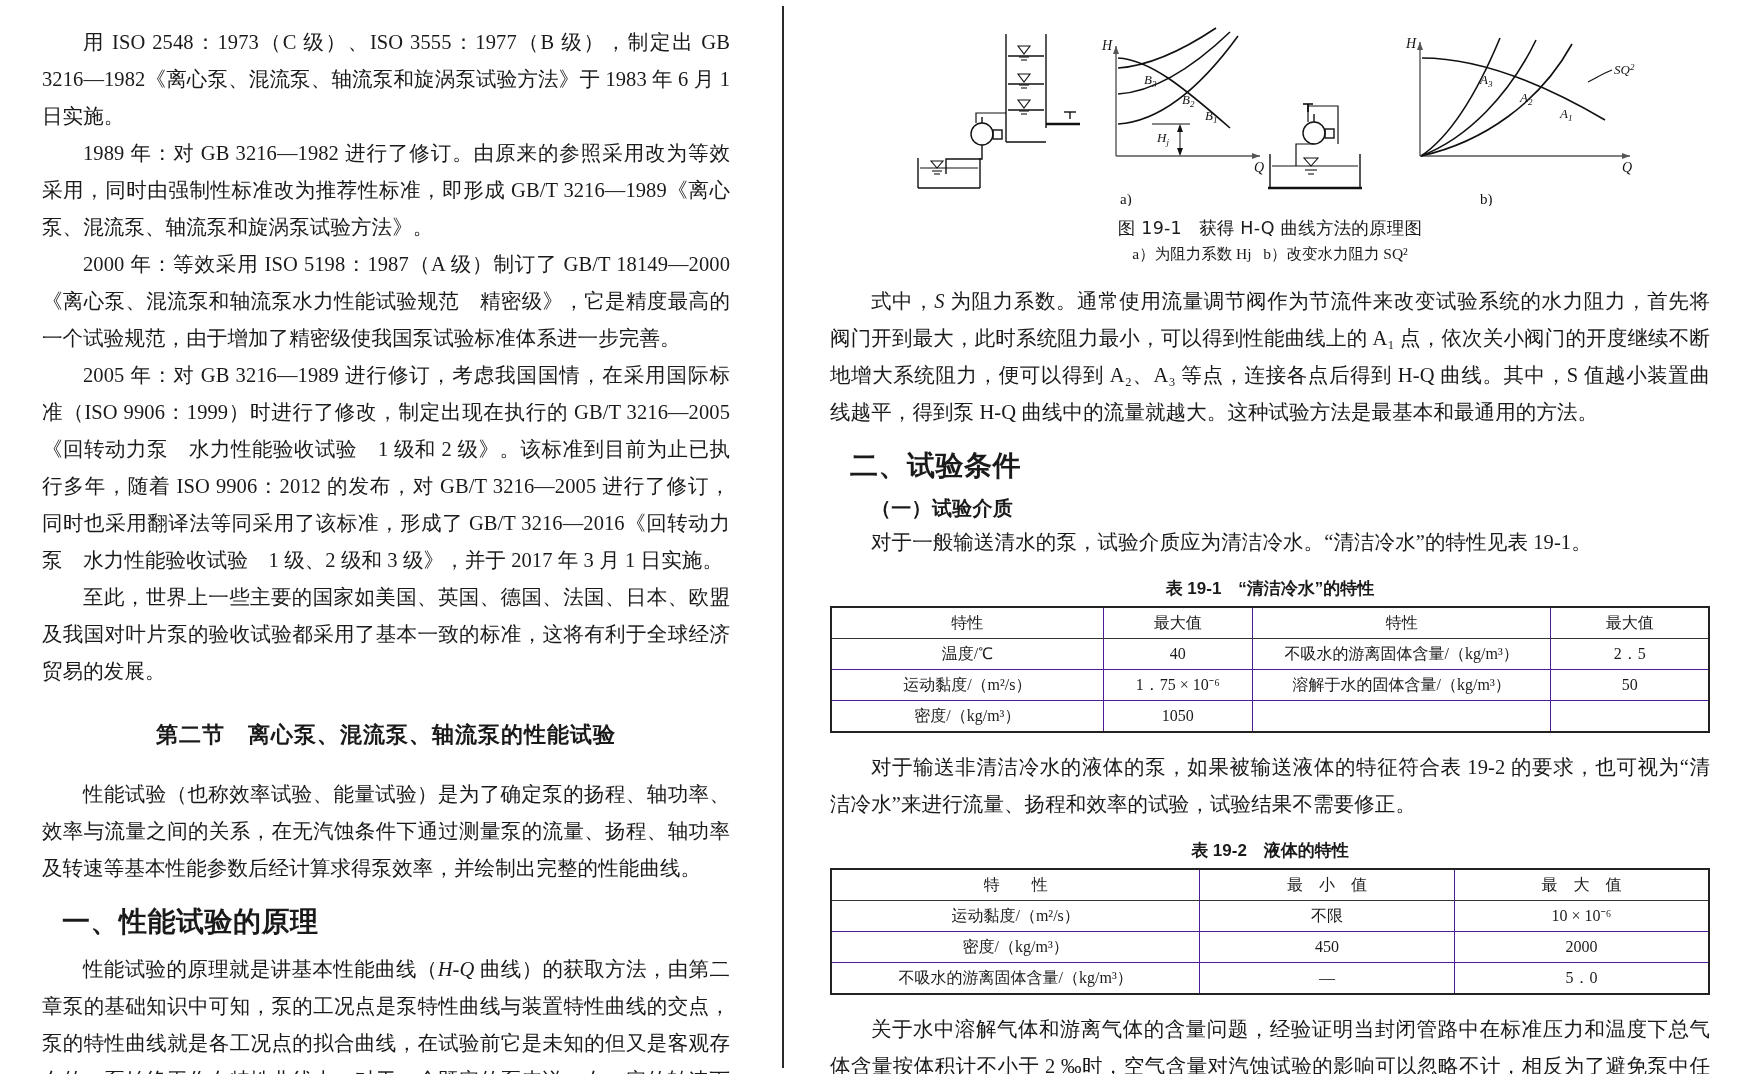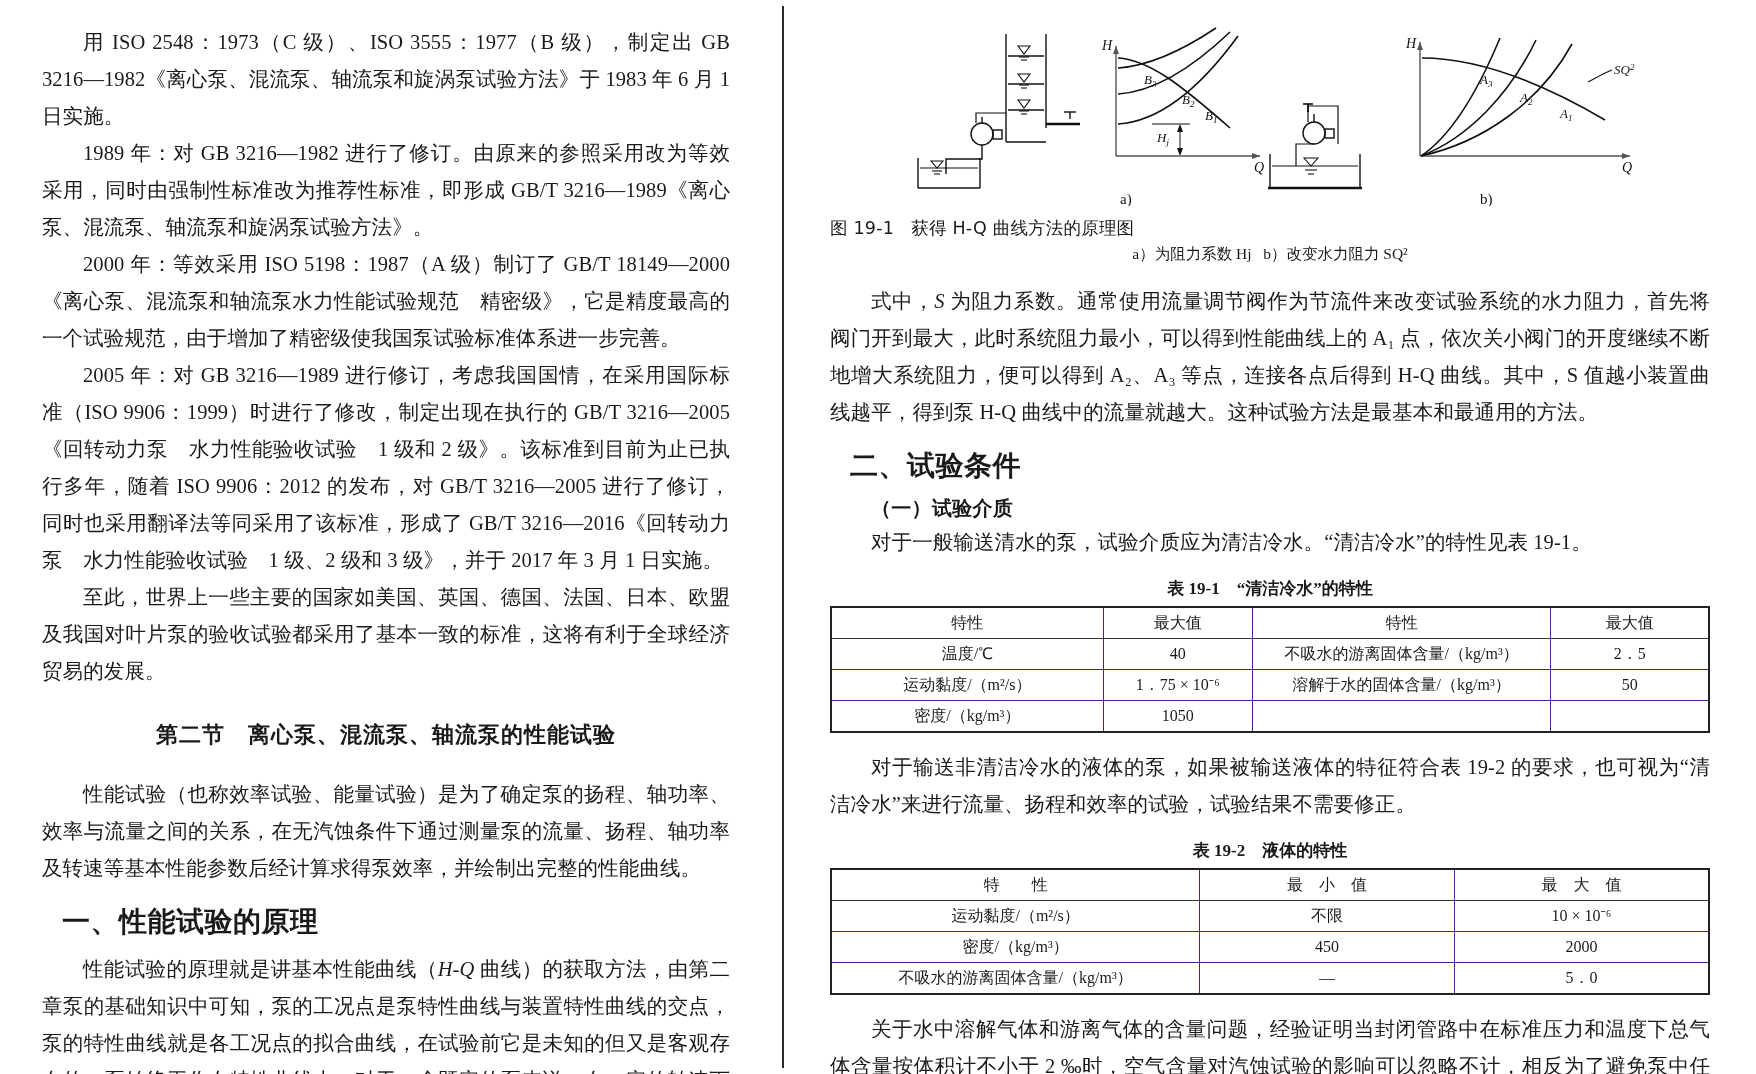--- a/index.html
+++ b/index.html
@@ -62,35 +62,36 @@
     font-size:20px;
     font-weight:700;
     margin:6px 0 2px 41px;
     letter-spacing:0.3px;
   }
   i.v{font-style:italic;}
 
   
   .figwrap{width:100%;margin:6px 0 0 0;}
   .figcap{
+    text-align:center;
     font-family:"DejaVu Sans","Liberation Sans",sans-serif;
     font-size:17.5px;
     margin-top:6px;
     letter-spacing:0.2px;
   }
   .figsub{
     text-align:center;
     font-size:15.5px;
     margin-top:4px;
   }
 
   
   .tabtitle{
     text-align:center;
-    font-family:Liberation Serif, serif;
+    font-family:Liberation Sans, sans-serif;
     font-size:17px;
     font-weight:700;
     margin:16px 0 6px 0;
   }
   table.t{
     border-collapse:collapse;
     width:100%;
     font-size:16px;
     font-family:"Liberation Serif",serif;
   }

